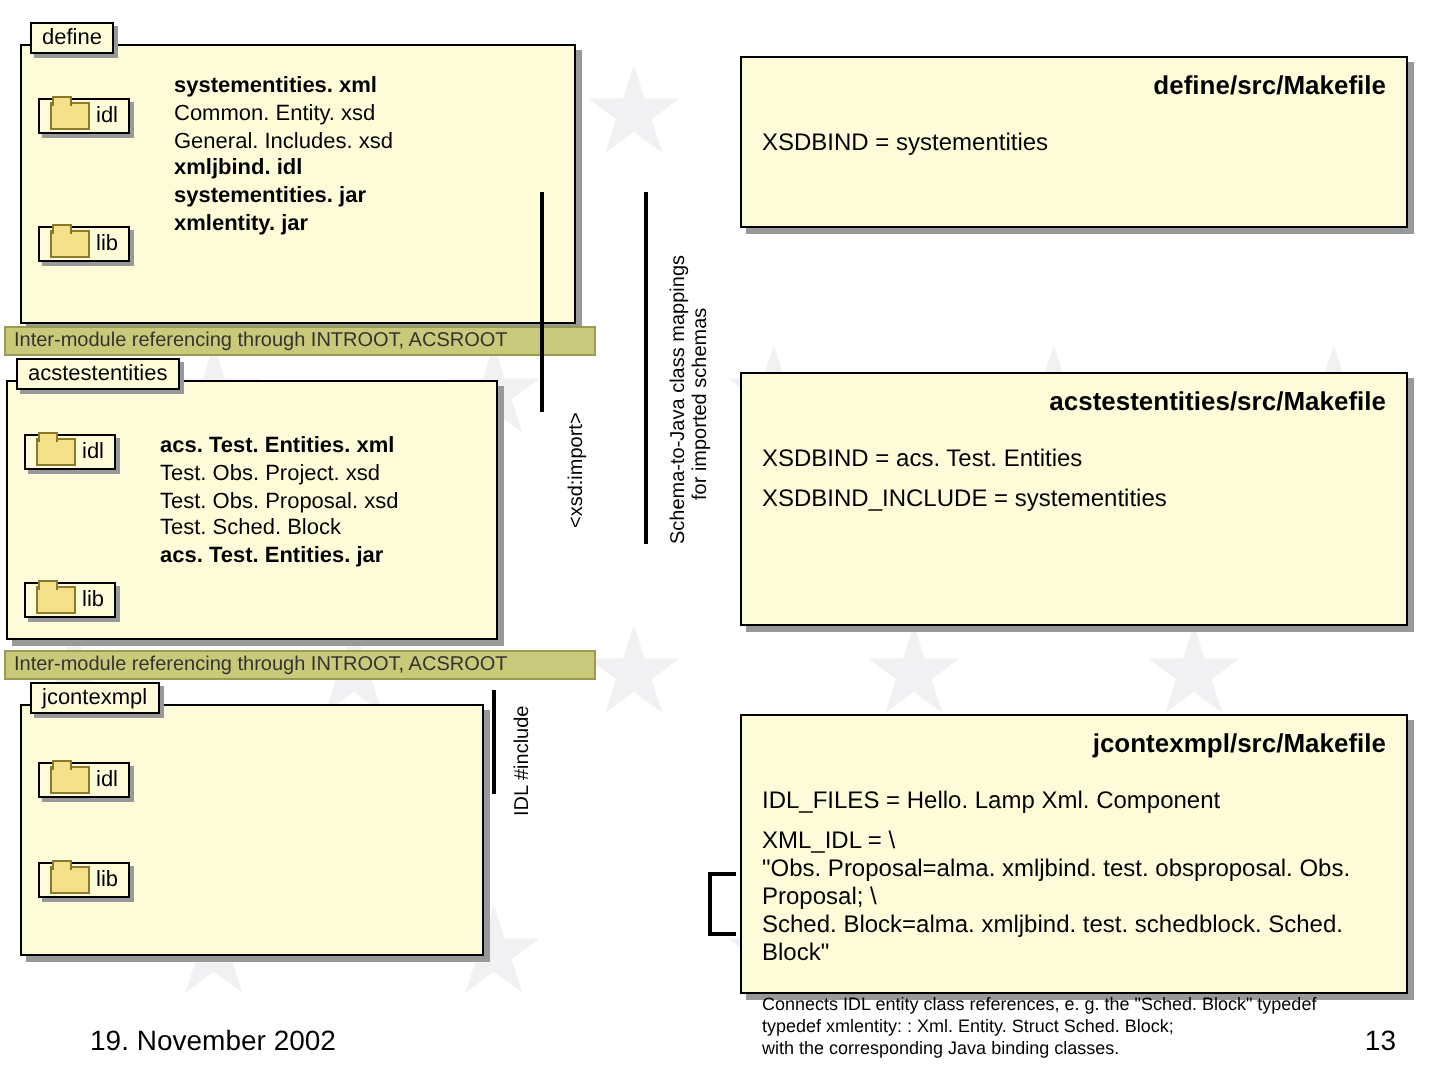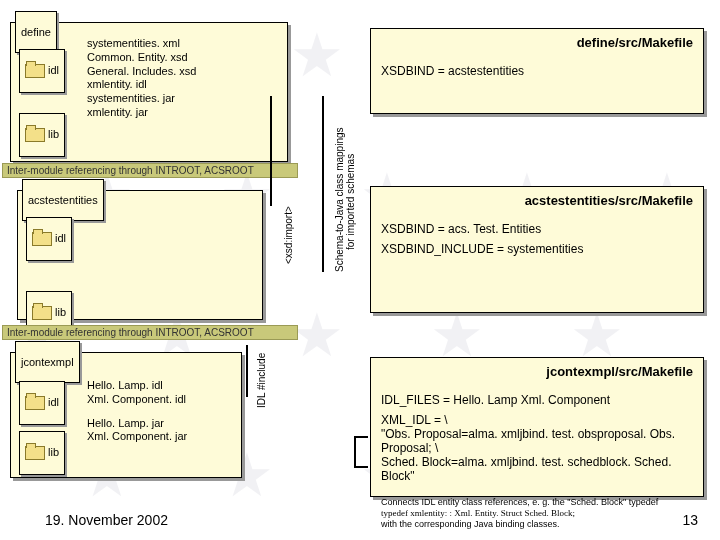--- a/index.html
+++ b/index.html
@@ -1,31 +1,31 @@
 <!DOCTYPE html>
 <html><head>
 <meta charset="utf-8">
 <style>
 *{box-sizing:border-box;margin:0;padding:0}
 body{width:720px;height:540px;font-family:Arial,sans-serif;font-size:10px;position:relative;overflow:hidden}
 .slide{width:720px;height:540px;background:#fff;position:relative}
 .star-bg{position:absolute;inset:0;overflow:hidden}
 .star{position:absolute;font-size:60px;color:rgba(200,200,210,0.25)}
 .tag{display:inline-block;background:#fefbd8;border:1px solid #000;padding:2px 8px;font-size:13px;position:relative;box-shadow:2px 2px 0 #999}
-.tag.small{font-size:11px;padding:14px 5px}
+.tag.small{font-size:11px;padding:1px 5px}
 .folder{width:20px;height:14px;background:#f3e089;border:1px solid #8a7a2a;position:relative;display:inline-block;vertical-align:middle;margin-right:3px}
 .folder:before{content:"";position:absolute;top:-4px;left:0;width:8px;height:4px;background:#f3e089;border:1px solid #8a7a2a;border-bottom:none}
 .module{position:absolute;background:#fefbd8;border:1px solid #000;box-shadow:3px 3px 0 #999}
 .make{position:absolute;background:#fefbd8;border:1px solid #000;box-shadow:3px 3px 0 #999;padding:6px 10px;font-size:12px}
 .make .title{font-weight:bold;font-size:13px;text-align:right;margin-bottom:14px}
 .make .line{margin:6px 0}
 .make .sm{font-size:9px;line-height:1.2}
 .ref-bar{position:absolute;background:#c9c97a;border:1px solid #9a9a55;font-size:10px;padding:1px 4px;color:#333}
 .flist{font-size:11px;line-height:1.25}
-.flist .b{font-weight:normal}
+.flist .b{font-weight:bold}
 .vlabel{position:absolute;transform:rotate(-90deg);transform-origin:left top;font-size:10px;white-space:nowrap}
 .footer-date{position:absolute;left:45px;bottom:12px;font-size:14px}
 .footer-num{position:absolute;right:22px;bottom:12px;font-size:14px}
 .arrow{position:absolute;background:#000}
 </style>
 </head>
 <body>
 
 <div class="slide">
   <div class="star-bg">
@@ -52,68 +52,68 @@
   </div>
 
   <div class="module" style="left:10px;top:22px;width:278px;height:140px">
     <div style="position:absolute;top:-12px;left:4px" class="tag small">define</div>
     <div style="position:absolute;top:26px;left:8px" class="tag small"><span class="folder"></span><span>idl</span></div>
     <div style="position:absolute;top:90px;left:8px" class="tag small"><span class="folder"></span><span>lib</span></div>
     <div class="flist" style="position:absolute;top:14px;left:76px">
       <div class="b">systementities. xml</div>
       <div>Common. Entity. xsd</div>
       <div>General. Includes. xsd</div>
-      <div class="b">xmlentity. idl</div>
+      <div class="b">xmljbind. idl</div>
       <div class="b">systementities. jar</div>
       <div class="b">xmlentity. jar</div>
     </div>
   </div>
 
   <div class="ref-bar" style="left:2px;top:163px;width:296px">Inter-module referencing through INTROOT, ACSROOT</div>
 
-  <div class="module" style="left:17px;top:190px;width:246px;height:130px">
+  <div class="module" style="left:3px;top:190px;width:246px;height:130px">
     <div style="position:absolute;top:-12px;left:4px" class="tag small">acstestentities</div>
     <div style="position:absolute;top:26px;left:8px" class="tag small"><span class="folder"></span><span>idl</span></div>
     <div style="position:absolute;top:100px;left:8px" class="tag small"><span class="folder"></span><span>lib</span></div>
+    <div class="flist" style="position:absolute;top:26px;left:76px">
+      <div class="b">acs. Test. Entities. xml</div>
+      <div>Test. Obs. Project. xsd</div>
+      <div>Test. Obs. Proposal. xsd</div>
+      <div>Test. Sched. Block</div>
+      <div class="b">acs. Test. Entities. jar</div>
+    </div>
   </div>
 
   <div class="ref-bar" style="left:2px;top:325px;width:296px">Inter-module referencing through INTROOT, ACSROOT</div>
 
   <div class="module" style="left:10px;top:352px;width:232px;height:126px">
     <div style="position:absolute;top:-12px;left:4px" class="tag small">jcontexmpl</div>
     <div style="position:absolute;top:28px;left:8px" class="tag small"><span class="folder"></span><span>idl</span></div>
     <div style="position:absolute;top:78px;left:8px" class="tag small"><span class="folder"></span><span>lib</span></div>
-    <div class="flist" style="position:absolute;top:26px;left:76px">
-      <div class="b">Hello. Lamp. idl</div>
-      <div class="b">Xml. Component. idl</div>
-      <div style="height:10px"></div>
-      <div class="b">Hello. Lamp. jar</div>
-      <div class="b">Xml. Component. jar</div>
-    </div>
   </div>
 
   <div class="make" style="left:370px;top:28px;width:334px;height:86px">
     <div class="title">define/src/Makefile</div>
-    <div class="line">XSDBIND = acstestentities</div>
+    <div class="line">XSDBIND = systementities</div>
   </div>
 
   <div class="make" style="left:370px;top:186px;width:334px;height:127px">
     <div class="title">acstestentities/src/Makefile</div>
     <div class="line">XSDBIND = acs. Test. Entities</div>
     <div class="line">XSDBIND_INCLUDE = systementities</div>
   </div>
 
   <div class="make" style="left:370px;top:357px;width:334px;height:140px">
     <div class="title">jcontexmpl/src/Makefile</div>
     <div class="line">IDL_FILES = Hello. Lamp Xml. Component</div>
     <div class="line" style="margin-bottom:0">XML_IDL = \</div>
     <div class="line" style="margin:0"> "Obs. Proposal=alma. xmljbind. test. obsproposal. Obs. Proposal; \</div>
     <div class="line" style="margin-top:0">  Sched. Block=alma. xmljbind. test. schedblock. Sched. Block"</div>
     <div class="sm" style="margin-top:14px">Connects IDL entity class references, e. g. the "Sched. Block" typedef</div>
-    <div class="sm" style="font-family:Liberation Serif, serif">typedef xmlentity: : Xml. Entity. Struct Sched. Block;</div>
+    <div class="sm" style="font-family:Liberation Sans, sans-serif">typedef xmlentity: : Xml. Entity. Struct Sched. Block;</div>
     <div class="sm">with the corresponding Java binding classes.</div>
   </div>
 
   <div class="vlabel" style="left:283px;top:264px">&lt;xsd:import&gt;</div>
   <div class="vlabel" style="left:334px;top:272px">Schema-to-Java class mappings</div>
   <div class="vlabel" style="left:345px;top:250px">for imported schemas</div>
   <div class="vlabel" style="left:256px;top:408px">IDL #include</div>
 
   <div class="arrow" style="left:270px;top:96px;width:2px;height:110px"></div>
   <div class="arrow" style="left:322px;top:96px;width:2px;height:176px"></div>

